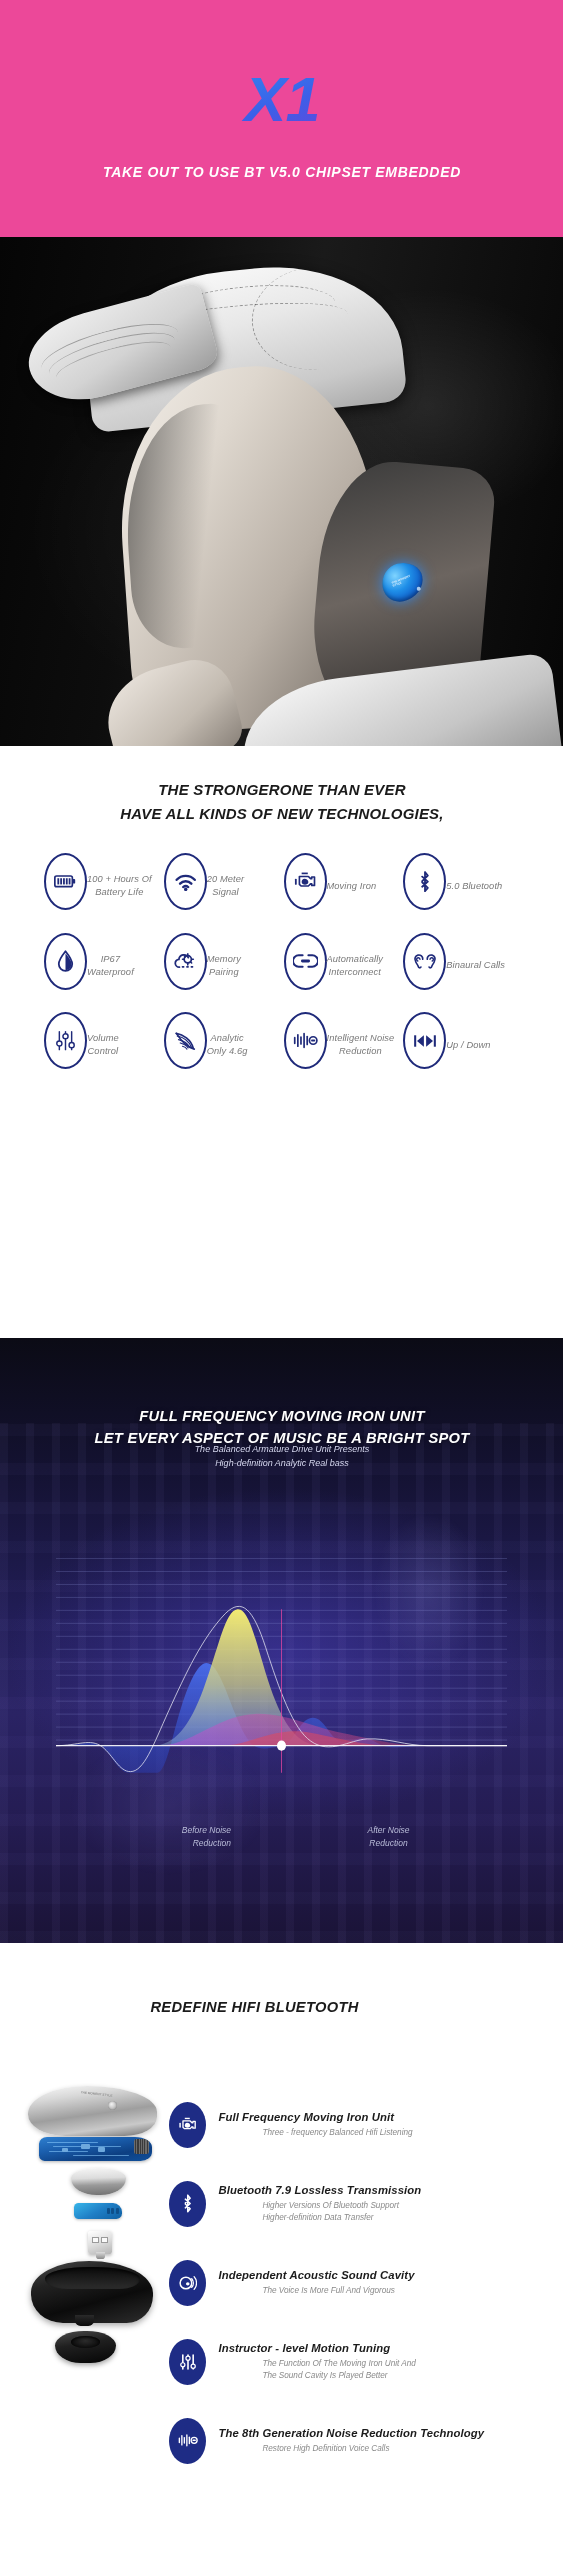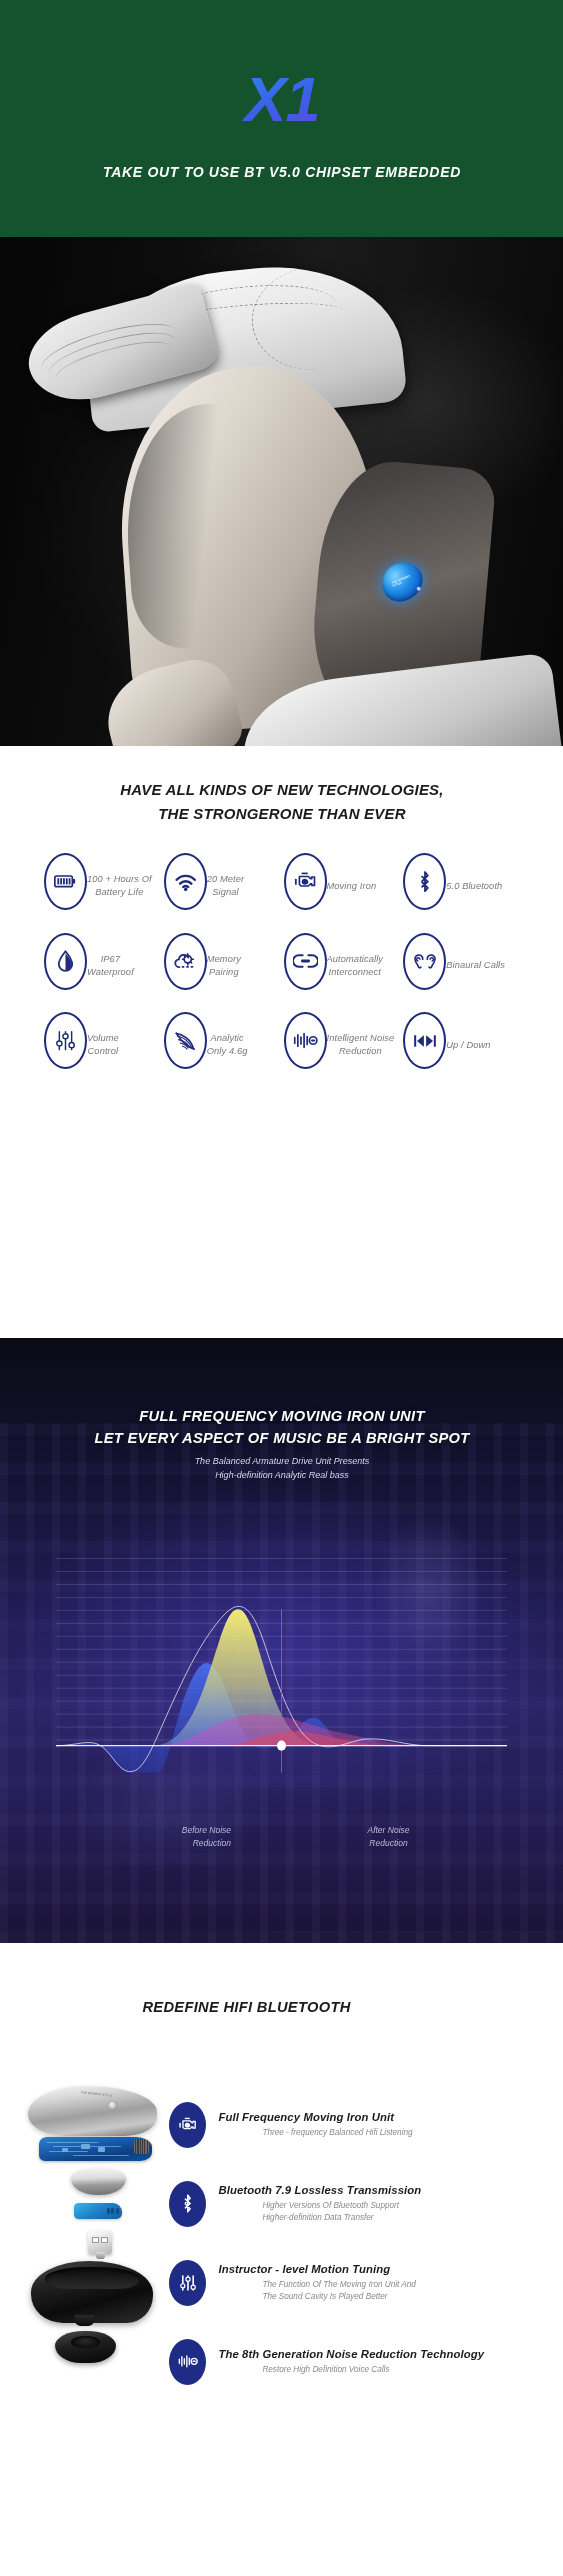--- a/index.html
+++ b/index.html
@@ -7,21 +7,21 @@
   html,body { background:#ffffff; }
   body {
     width:564px; height:2576px; position:relative; overflow:hidden;
     font-family:"Liberation Sans", sans-serif;
     -webkit-font-smoothing:antialiased;
   }
 
   
   .hero {
     position:absolute; left:0; top:0; width:564px; height:860px;
-    background:#14532d; overflow:hidden;padding-left:24px;
+    background:#ec4899; overflow:hidden;padding-left:24px;
   }
   .hero-logo {
     position:absolute; left:0; top:68px; width:564px;
     text-align:center;
     font-size:63px; font-weight:bold; font-style:italic;
     letter-spacing:-1.1px; line-height:1;
     background:linear-gradient(160deg,#27b6f2 0%,#2f8bf0 28%,#3c5fe8 52%,#6a43d8 72%,#a25ce0 100%);
     -webkit-background-clip:text; background-clip:text;
     -webkit-text-fill-color:transparent; color:transparent;
   }
@@ -149,39 +149,39 @@
       repeating-linear-gradient(0deg, rgba(140,130,220,.04) 0 12.4px, transparent 12.4px 39px);
     filter:blur(0.6px);
   }
   .freq-title {
     position:absolute; left:0; top:67px; width:564px; text-align:center;
     color:#ffffff; font-size:14.7px; font-weight:bold; font-style:italic;
     line-height:22px; letter-spacing:0.3px;
     text-shadow:0 1.1px 5.6px rgba(0,0,0,.5);
   }
   .freq-sub {
-    position:absolute; left:0; top:116px; width:564px; text-align:center;
+    position:absolute; left:0; top:104px; width:564px; text-align:center;
     color:#d5d7ee; font-size:9px; font-style:italic; line-height:14px;
   }
   .wave-wrap { position:absolute; left:56px; top:209px; width:451px; height:226px; }
   .wave-wrap svg { display:block; }
   .freq-caption {
     position:absolute; top:486px; width:169px; text-align:center;
     color:#b9bcd8; font-size:8.5px; font-style:italic; line-height:13px;
   }
   .freq-caption.before { left:62px;text-align:right; }
   .freq-caption.after  { left:304px; }
 
   
   .redefine {
     position:absolute; left:0; top:1943px; width:564px; height:633px;
     background:#ffffff;
   }
   .redefine-title {
-    position:absolute; left:0; top:56px; width:493px; text-align:center;
+    position:absolute; left:8px; top:56px; width:493px; text-align:center;
     font-size:14.7px; font-weight:bold; font-style:italic; color:#1b1b1b;
     letter-spacing:0.3px;
   }
   
   .explode { position:absolute; left:21.4px; top:140px; width:141px; height:474px; }
   .ex-shell {
     position:absolute; left:6.8px; top:3.4px; width:129px; height:50px;
     background:linear-gradient(172deg,#fbfbfb 0%,#d8d8d8 24%,#9e9e9e 55%,#c9c9c9 78%,#6e6e6e 100%);
     border-radius:62px 73px 34px 39px / 29px 27px 20px 22.6px;
     box-shadow:0 1.7px 5px rgba(0,0,0,.22);
@@ -319,22 +319,22 @@
 
     <div class="earbud">
       <div class="earbud-mark">THE MOMENT STYLE</div>
       <div class="earbud-dot"></div>
     </div>
   </div>
 </section>
 
 <section class="tech">
   <div class="tech-title">
+    <div>THE STRONGERONE THAN EVER</div>
     <div>HAVE ALL KINDS OF NEW TECHNOLOGIES,</div>
-    <div>THE STRONGERONE THAN EVER</div>
   </div>
 
   <div class="icon-grid">
 
     <div class="icon-row">
       <div class="icon-cell">
         <div class="icon-oval">
           <svg width="22.6" height="14.7" viewBox="0 0 40 26">
             <rect x="1.5" y="3.5" width="31" height="19" rx="3" fill="none" stroke="#1f2a7a" stroke-width="3"></rect>
             <rect x="32.5" y="9" width="5" height="8" rx="1.6" fill="#1f2a7a"></rect>
@@ -700,20 +700,36 @@
       </div>
       <div class="feat-text">
         <div class="feat-title">Bluetooth 7.9 Lossless Transmission</div>
         <div class="feat-desc">
           <div>Higher Versions Of Bluetooth Support</div>
           <div>Higher-definition Data Transfer</div>
         </div>
       </div>
     </div>
 
+    <div class="feat-row">
+      <div class="feat-badge">
+        <svg width="19" height="18" viewBox="0 0 36 34">
+          <circle cx="15" cy="17" r="11" fill="none" stroke="#fff" stroke-width="2.8"></circle>
+          <ellipse cx="18.5" cy="18.5" rx="3.4" ry="3" fill="#fff"></ellipse>
+          <path d="M26 9 a12 12 0 0 1 0 16" fill="none" stroke="#fff" stroke-width="2.6" stroke-linecap="round"></path>
+          <path d="M30.5 5 a18 18 0 0 1 0 24" fill="none" stroke="#fff" stroke-width="2.4" stroke-linecap="round"></path>
+        </svg>
+      </div>
+      <div class="feat-text">
+        <div class="feat-title">Independent Acoustic Sound Cavity</div>
+        <div class="feat-desc">
+          <div>The Voice Is More Full And Vigorous</div>
+        </div>
+      </div>
+    </div>
 
     <div class="feat-row">
       <div class="feat-badge">
         <svg width="16" height="18" viewBox="0 0 34 38">
           <g stroke="#fff" stroke-width="3.4" stroke-linecap="round" fill="none">
             <path d="M6 4 v30"></path>
               <path d="M17 4 v30"></path>
               <path d="M28 4 v30"></path>
           </g>
           <circle cx="6" cy="25" r="4.4" fill="#1e2c85" stroke="#fff" stroke-width="2.6"></circle>

